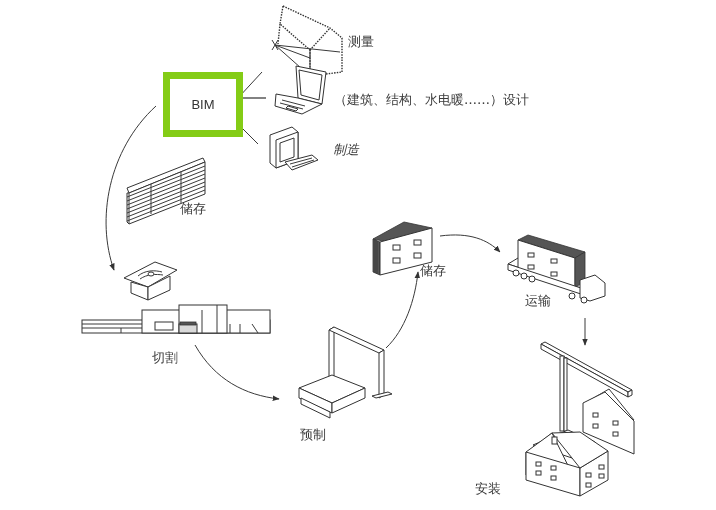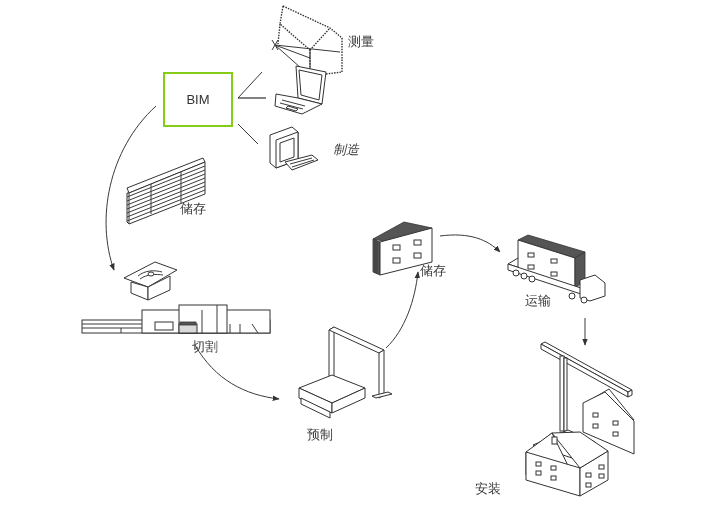--- a/index.html
+++ b/index.html
@@ -6,21 +6,21 @@
     body { width: 716px; height: 510px; overflow: hidden; position: relative; font-family: "DejaVu Serif", serif; }
     #stage { position: absolute; left: 0; top: 0; width: 716px; height: 510px; }
     svg { position: absolute; left: 0; top: 0; }
     .ln { stroke: #3a3a3a; stroke-width: 1; fill: none; }
     .ln2 { stroke: #2e2e2e; stroke-width: 1.2; fill: none; }
     .fillw { fill: #ffffff; stroke: #333; stroke-width: 1; }
     .fillg { fill: #d9d9d9; stroke: #333; stroke-width: 1; }
     .fillk { fill: #555; stroke: #333; stroke-width: 0.8; }
     .dash { stroke: #333; stroke-width: 1.4; stroke-dasharray: 1.5 1.2; fill: none; }
     .lbl { position: absolute; color: #3b3b3b; font-family: "DejaVu Serif", serif; font-size: 13px; white-space: nowrap; line-height: 1; }
-    .bim-box { position: absolute; left: 163px; top: 72px; width: 66px; height: 51px; border: 2px solid #84cc16; background: #fff; display: flex; align-items: center; justify-content: center; }
+    .bim-box { position: absolute; left: 163px; top: 72px; width: 66px; height: 51px; border: 7px solid #84cc16; background: #fff; display: flex; align-items: center; justify-content: center; }
     .bim-text { font-family: "Liberation Sans", sans-serif; font-size: 13px; color: #333; }
   </style>
 </head>
 <body>
 
 <div id="stage">
 
   <svg width="716" height="510" viewBox="0 0 716 510">
     <defs>
       <marker id="arr" viewBox="0 0 10 10" refX="9" refY="5" markerWidth="7" markerHeight="7" orient="auto-start-reverse">
@@ -183,22 +183,23 @@
       <rect class="fillw" x="586" y="483" width="5" height="4"></rect>
       <rect class="fillw" x="599" y="474" width="5" height="4"></rect>
     </g>
   </svg>
 
   <div class="bim-box">
     <span class="bim-text">BIM</span>
   </div>
 
   <span class="lbl" style="left:348px; top:35px;">测量</span>
+  <span class="lbl" style="left:334px; top:93px;">（建筑、结构、水电暖……）设计</span>
   <span class="lbl" style="left:333px; top:143px;font-style:italic;">制造</span>
 
   <span class="lbl" style="left:180px; top:202px;">储存</span>
-  <span class="lbl" style="left:152px; top:340px;margin-left:40px;">切割</span>
-  <span class="lbl" style="left:307px; top:428px;">预制</span>
+  <span class="lbl" style="left:152px; top:351px;">切割</span>
+  <span class="lbl" style="left:300px; top:428px;">预制</span>
   <span class="lbl" style="left:420px; top:264px;">储存</span>
   <span class="lbl" style="left:525px; top:295px;font-family:Liberation Mono, monospace;">运输</span>
   <span class="lbl" style="left:475px; top:482px;font-family:Liberation Serif, serif;">安装</span>
 
 </div>
 
 </body></html>

